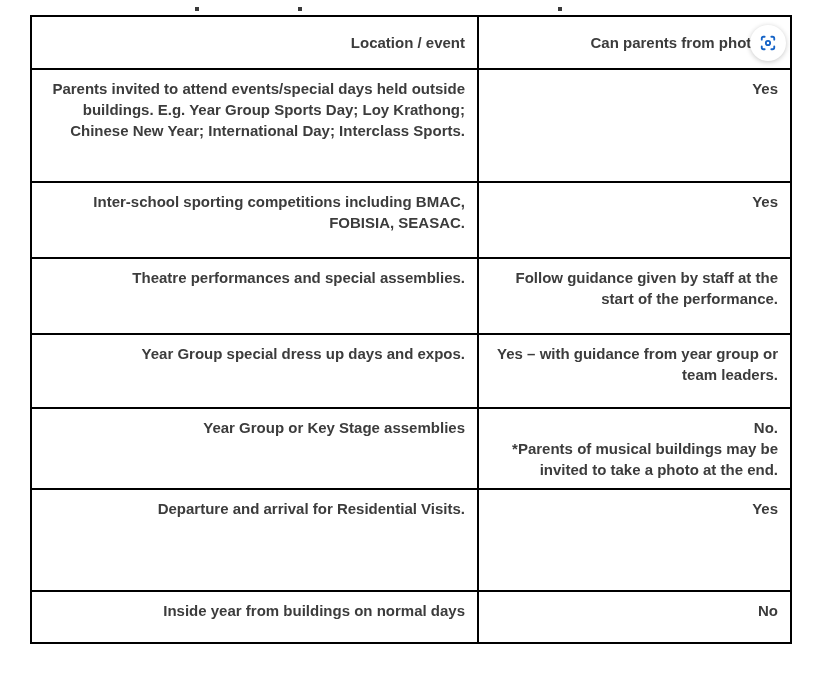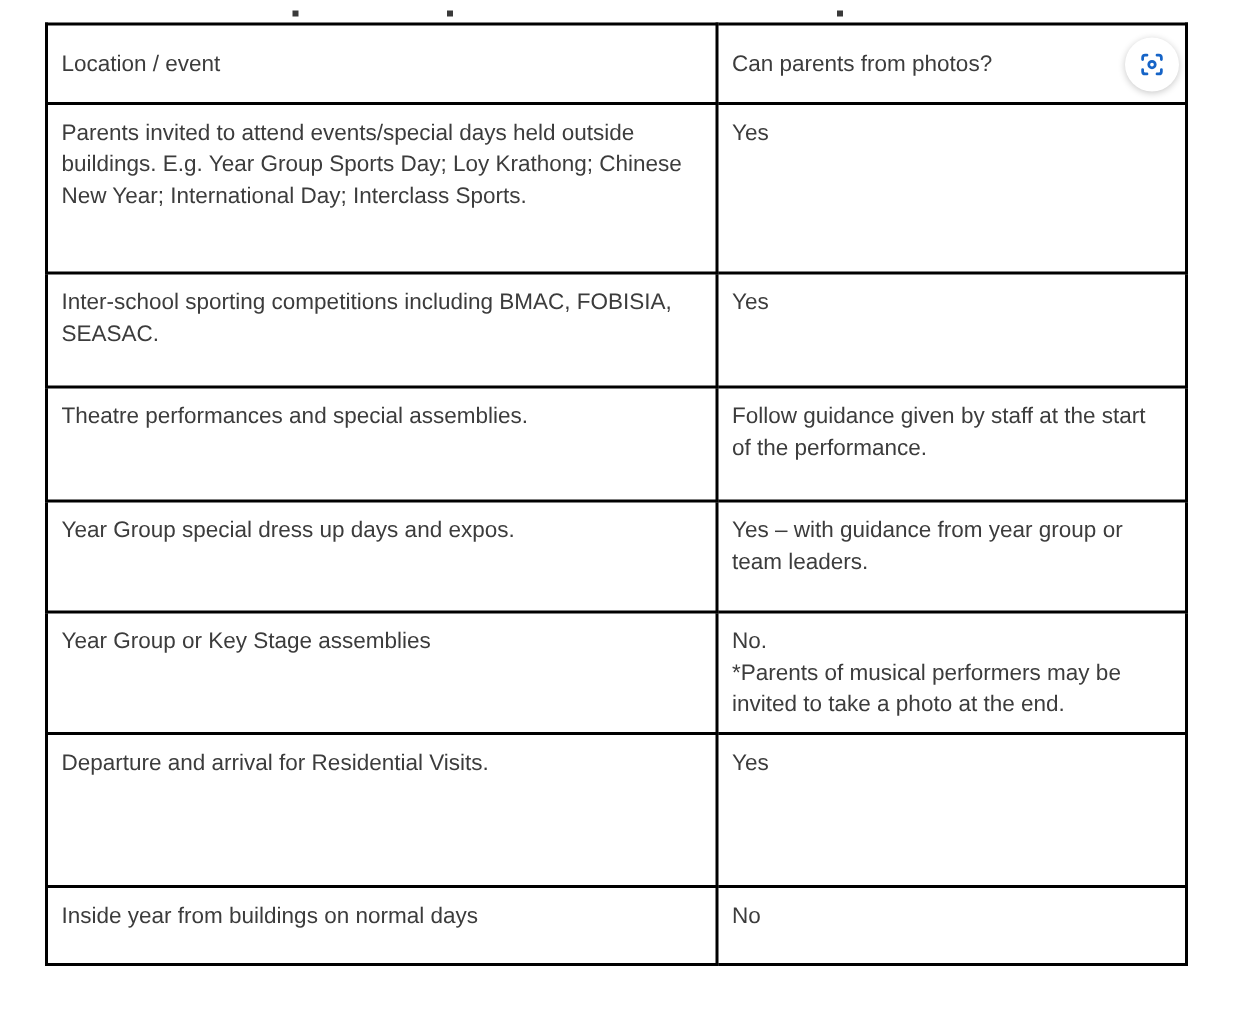--- a/index.html
+++ b/index.html
@@ -37,22 +37,22 @@
     table-layout: fixed;
     color: #3c3c3c;
     font-size: 15px;
     line-height: 21px;
   }
   col.c1 { width: 447px; }
   col.c2 { width: 313px; }
   .perm th, .perm td {
     border: 2px solid #000000;
     padding: 8px 12px 8px 9px;
-    text-align: left;
-    font-weight: 400;
+    text-align: right;
+    font-weight: 700;
     vertical-align: top;
     white-space: pre-line;
     overflow: hidden;
   }
   .perm thead th {
     height: 35px;
     vertical-align: middle;
     position: relative;
     white-space: nowrap;
   }
@@ -144,21 +144,21 @@
   </tr>
 
   <tr>
     <td><span>Year Group special dress up days and expos.</span></td>
     <td>Yes – with guidance from year group or team leaders.</td>
   </tr>
 
   <tr>
     <td><span>Year Group or Key Stage assemblies</span></td>
     <td>No.
-*Parents of musical performers may be invited to take a photo at the end.</td>
+*Parents of musical buildings may be invited to take a photo at the end.</td>
   </tr>
 
   <tr>
     <td><span>Departure and arrival for Residential Visits.</span></td>
     <td>Yes</td>
   </tr>
 
   <tr>
     <td><span>Inside year from buildings on normal days</span></td>
     <td>No</td>

